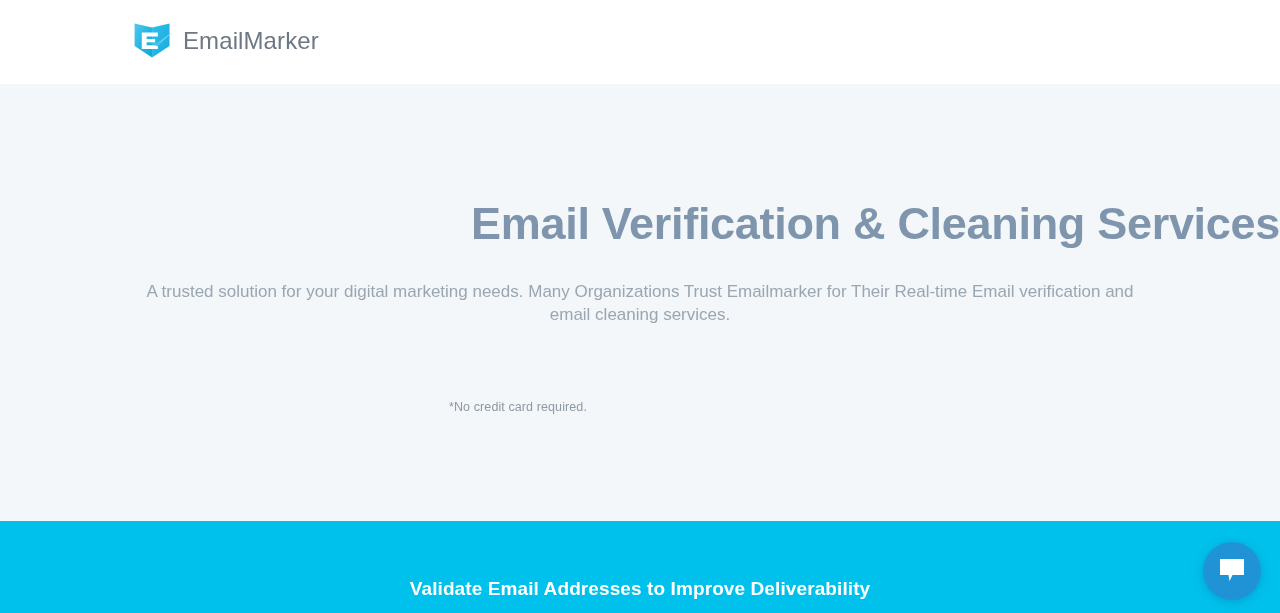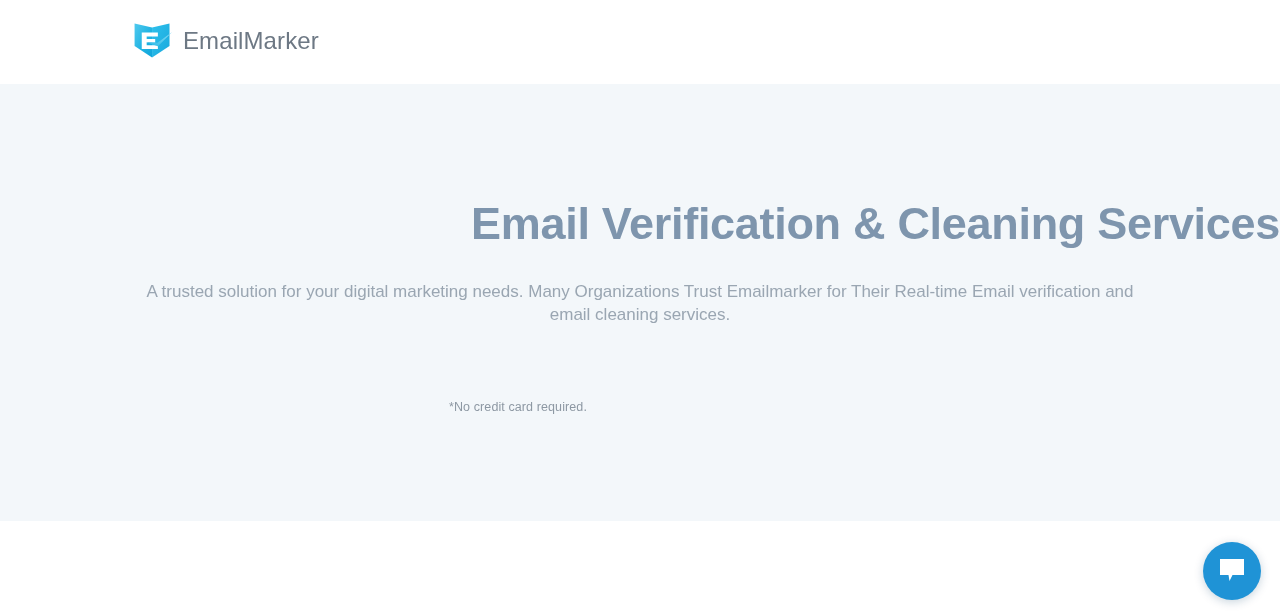--- a/index.html
+++ b/index.html
@@ -240,20 +240,23 @@
 
 
   </header>
 
   <section class="hero">
     <h1 class="hero-title">Email Verification &amp; Cleaning Services</h1>
     <p class="hero-sub">A trusted solution for your digital marketing needs. Many Organizations Trust Emailmarker for Their Real-time Email verification and email cleaning services.</p>
     <div class="hero-note">*No credit card required.</div>
   </section>
 
+  <section class="band">
+    <h2 class="band-title">Validate Email Addresses to Improve Deliverability</h2>
+  </section>
 
   <button class="chat-widget">
     <svg width="28" height="26" viewBox="0 0 28 26">
       <path d="M2 1 H26 V17 H14.5 L11.5 23 L10.5 17 H2 Z" fill="#ffffff"></path>
     </svg>
   </button>
 
 </div>
 
 </body></html>

